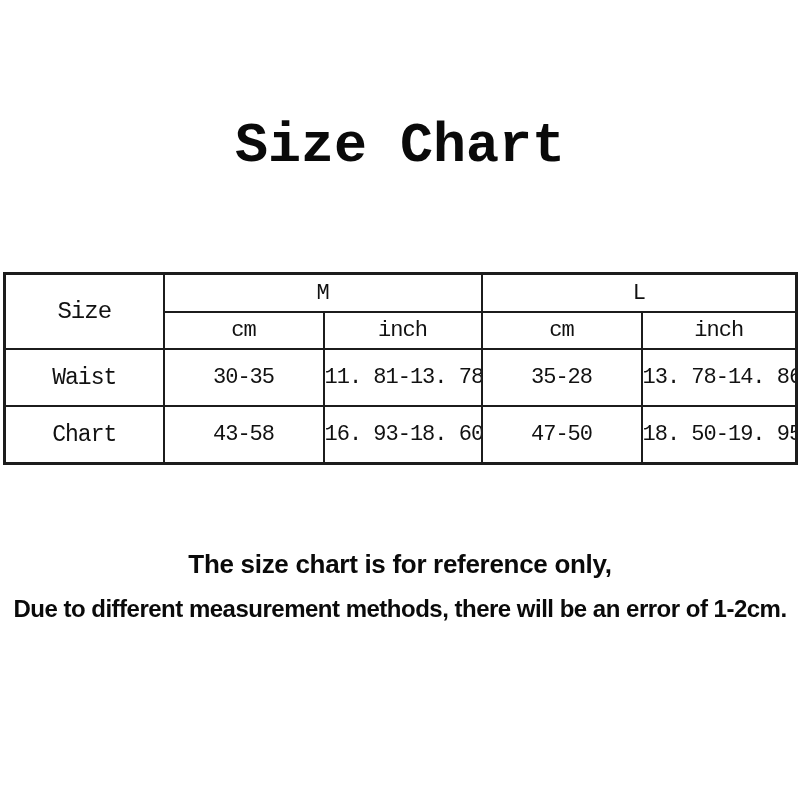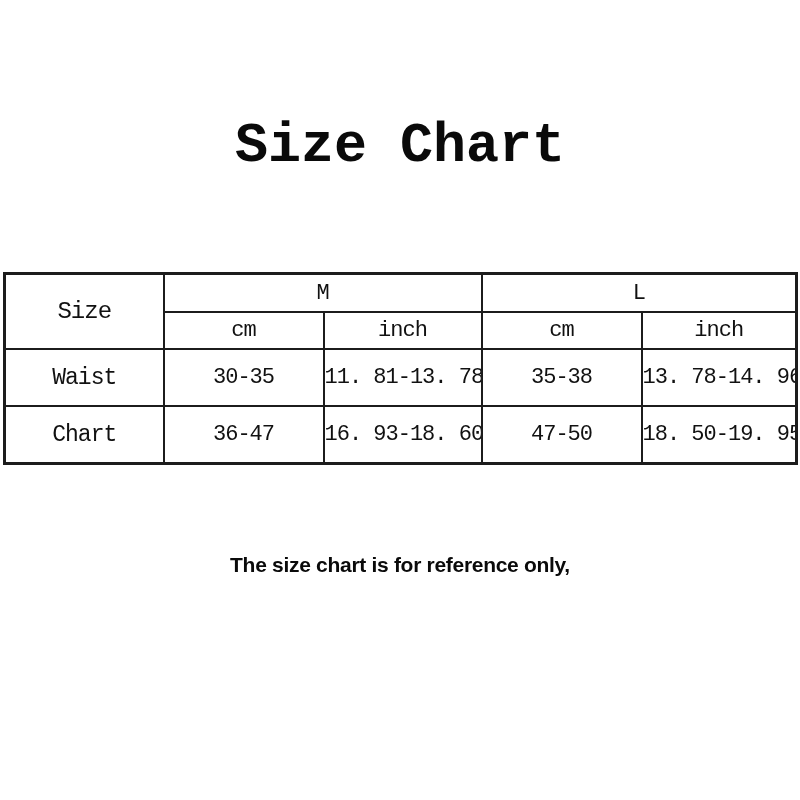--- a/index.html
+++ b/index.html
@@ -65,21 +65,21 @@
     width: 100%;
     text-align: center;
     font-family: "Liberation Sans", sans-serif;
     font-weight: bold;
     color: #0a0a0a;
   }
   .disclaimer p {
     margin: 0;
   }
   .disclaimer .line1 {
-    font-size: 21px;
+    font-size: 26px;
     line-height: 27px;
     margin-bottom: 17px;
     letter-spacing: -0.3px;
   }
   .disclaimer .line2 {
     font-size: 24px;
     line-height: 28px;
     letter-spacing: -0.5px;
   }
 </style>
@@ -107,30 +107,31 @@
       <tr class="row-unit-header">
         <td>cm</td>
         <td>inch</td>
         <td>cm</td>
         <td>inch</td>
       </tr>
       <tr class="row-data">
         <td class="row-label">Waist</td>
         <td>30-35</td>
         <td>11. 81-13. 78</td>
-        <td>35-38</td>
-        <td>13. 78-14. 96</td>
+        <td>35-28</td>
+        <td>13. 78-14. 86</td>
       </tr>
       <tr class="row-data">
         <td class="row-label">Chart</td>
-        <td>36-47</td>
+        <td>43-58</td>
         <td>16. 93-18. 60</td>
         <td>47-50</td>
         <td>18. 50-19. 95</td>
       </tr>
     </tbody>
   </table>
 
   <div class="disclaimer">
     <p class="line1">The size chart is for reference only,</p>
+    <p class="line2">Due to different measurement methods, there will be an error of 1-2cm.</p>
   </div>
 
 </div>
 
 </body></html>

